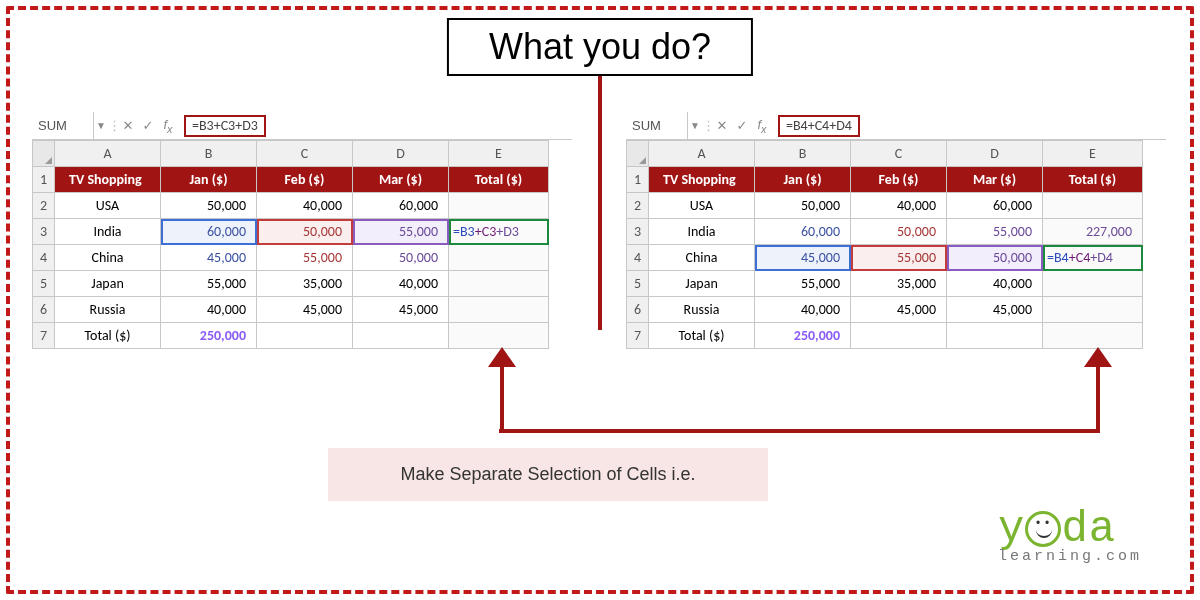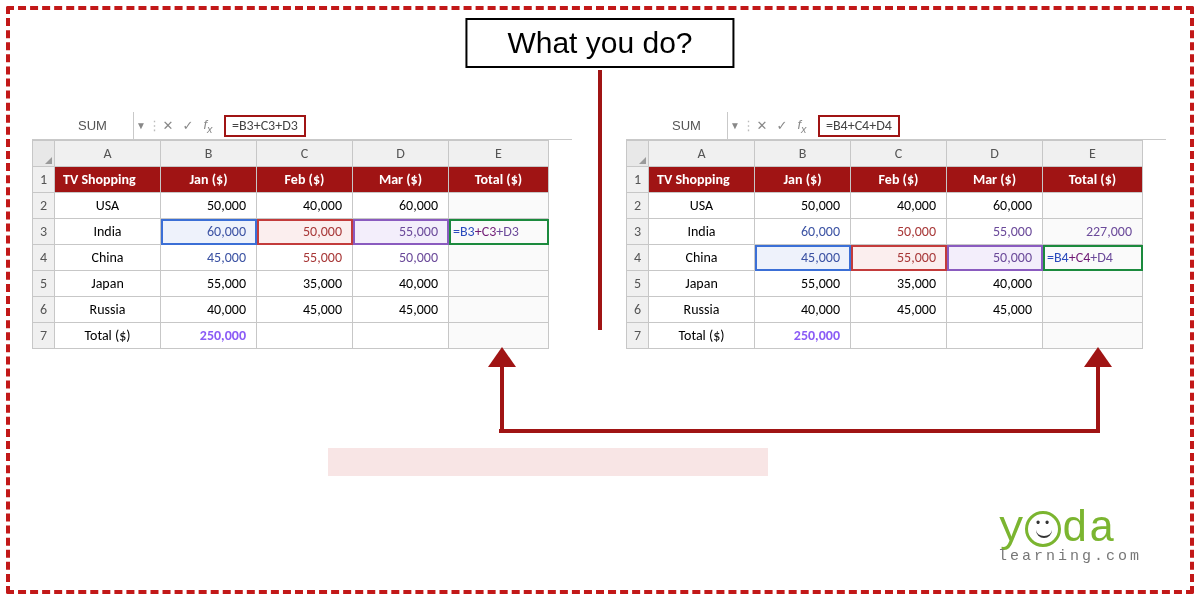--- a/index.html
+++ b/index.html
@@ -15,21 +15,21 @@
     border: 4px dashed #c21818;
     border-radius: 2px;
   }
   .title-box {
     position: absolute;
     top: 18px; left: 50%;
     transform: translateX(-50%);
     border: 2px solid #000;
     background: #fff;
     padding: 6px 40px;
-    font-size: 30px;
+    font-size: 36px;
     font-weight: 400;
     z-index: 5;
   }
   .vert-line {
     position: absolute;
     left: 50%; top: 70px;
     width: 4px; height: 260px;
     background: #a01414;
     transform: translateX(-50%);
     z-index: 2;
@@ -49,21 +49,20 @@
     height: 28px;
     border-bottom: 1px solid #c9c9c9;
     font-size: 13px;
     color: #444;
   }
   .fbar .name {
     width: 62px; padding-left: 6px;
     border-right: 1px solid #c9c9c9;
     height: 100%; display:flex; align-items:center;
     color:#555;
-    margin-left:40px;
   }
   .fbar .dd { width:14px; text-align:center; color:#888; font-size:10px;}
   .fbar .sep { width:10px; text-align:center; color:#bbb;}
   .fbar .btn { width:20px; text-align:center; color:#888;}
   .fbar .formula {
     margin-left: 6px;
     border: 2px solid #a01414;
     padding: 0px 6px 1px 6px;
     font-size: 14px;
     font-family: Calibri, Arial, sans-serif;
@@ -81,21 +80,21 @@
   .grid th { background: #f0f0f0; font-weight: 400; color:#555; }
   .grid th.corner { width:22px; background:#e8e8e8; position:relative;}
   .grid th.corner::after{
     content:""; position:absolute; right:2px; bottom:2px;
     border-left:7px solid transparent;
     border-bottom:7px solid #9a9a9a;
   }
   .grid th.rowh { width:22px; }
   .col-A{width:106px;} .col-B{width:96px;} .col-C{width:96px;} .col-D{width:96px;} .col-E{width:100px;}
   .hdr td { background:#a01414; color:#fff; font-weight:600; }
-  .hdr td:first-of-type{text-align:left; padding-left:8px;margin-top:16px;}
+  .hdr td:first-of-type{text-align:left; padding-left:14px;margin-top:16px;}
   .grid td.right { text-align:right; padding-right:10px; }
   .grid td.left  { text-align:center; }
   .total-val { color:#8b5cf6; font-weight:700; }
   .col-E-cell { background:#fafafa;}
 
   .sel-b { outline:2px solid #3b6fd6; outline-offset:-2px; background:#eef2fb; color:#3b52a3;}
   .sel-c { outline:2px solid #c33b3b; outline-offset:-2px; background:#fbeeee; color:#a83838;}
   .sel-d { outline:2px solid #8a5bbf; outline-offset:-2px; background:#f3eefb; color:#6b4a9a;}
   .formula-cell { outline:2px solid #1b8a3d; outline-offset:-2px; font-family:Calibri,Arial; text-align:left !important; padding-left:4px;}
   .formula-cell .p1{color:#2b4bbd;} .formula-cell .p2{color:#701a75;} .formula-cell .p3{color:#6b4a9a;}
@@ -316,18 +315,19 @@
         </tr>
       </tbody>
     </table>
 </div>
 
 <div class="arrow-up arr-left"></div>
 <div class="arrow-up arr-right"></div>
 <div class="horz-line"></div>
 
 <div class="tip-box">
+  <div>Make Separate Selection of Cells i.e.</div>
 </div>
 
 <div class="logo">
   <span class="y">y</span><span class="face"></span><span class="d">d</span><span class="a">a</span>
   <span class="sub">learning.com</span>
 </div>
 
 </body></html>

